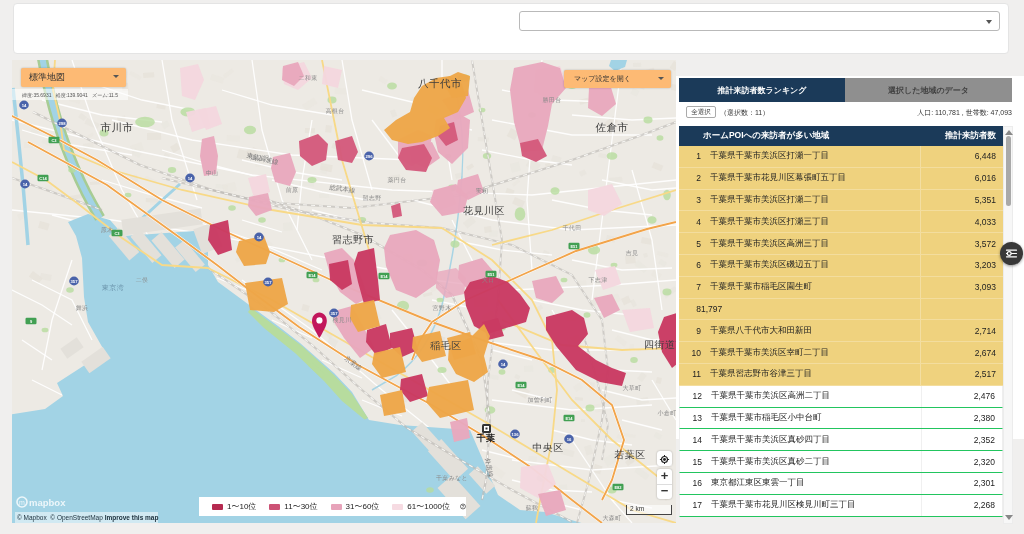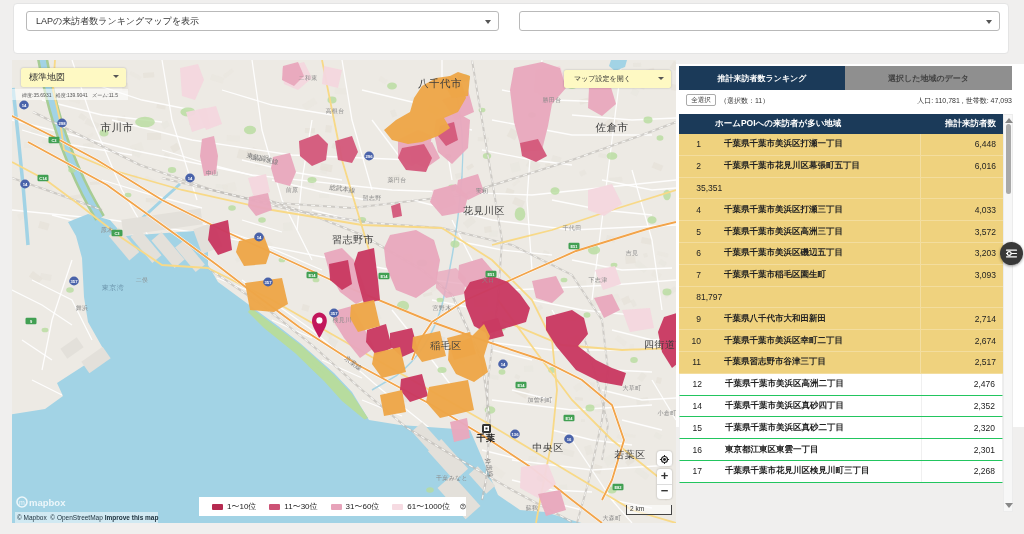--- a/index.html
+++ b/index.html
@@ -3,67 +3,66 @@
 <meta charset="utf-8">
 <style>
 * { margin:0; padding:0; box-sizing:border-box; }
 html,body { width:1024px; height:534px; overflow:hidden; background:#f0efee; font-family:"Liberation Sans",sans-serif; }
 #toppanel { position:absolute; left:13px; top:3px; width:996px; height:51px; background:#fff; border:1px solid #e4e4e4; border-radius:4px; }
 .sel { position:absolute; top:7px; height:20px; background:#fff; border:1px solid #b9b9b9; border-radius:3px; font-size:9px; color:#333; display:flex; align-items:center; padding-left:9px; }
 .sel .car { position:absolute; right:7px; top:8px; width:0; height:0; border-left:3.5px solid transparent; border-right:3.5px solid transparent; border-top:4px solid #555; }
 #sel1 { left:12px; width:473px; }
 #sel2 { left:505px; width:481px; }
 #maparea { position:absolute; left:12px; top:60px; width:664px; height:463px; overflow:hidden; background:#edeae4; }
-.mapctl { position:absolute; background:#fef9c3; border-radius:2px; box-shadow:0 0 2px rgba(0,0,0,.25); font-size:10px; color:#333; display:flex; align-items:center; }
+.mapctl { position:absolute; background:#fdba74; border-radius:2px; box-shadow:0 0 2px rgba(0,0,0,.25); font-size:10px; color:#333; display:flex; align-items:center; }
 #basemapsel { left:9px; top:8px; width:105px; height:19px; padding-left:8px; font-size:9px; }
 #basemapsel .car2 { position:absolute; right:7px; top:7px; width:0; height:0; border-left:3px solid transparent; border-right:3px solid transparent; border-top:3.5px solid #555; }
 #coordbar { position:absolute; left:0px; top:29px; width:116px; height:11px; background:rgba(255,255,255,.55); font-size:5px; color:#555; display:flex; align-items:center; padding-left:10px; white-space:nowrap; overflow:hidden; }
 #mapsetsel { left:552px; top:10px; width:107px; height:18px; padding-left:10px; font-size:7px; }
 #mapsetsel .car2 { position:absolute; right:7px; top:7px; width:0; height:0; border-left:3px solid transparent; border-right:3px solid transparent; border-top:3.5px solid #555; }
 #legend { position:absolute; left:187px; top:437px; width:267px; height:19px; background:#fff; display:flex; align-items:center; font-size:8px; color:#222; white-space:nowrap; }
 .sw { display:inline-block; width:11px; height:6px; border-radius:1px; margin:0 4px 0 13px; flex:none; }
 #attrib { position:absolute; left:3px; top:452px; width:143px; height:11px; background:rgba(255,255,255,.5); font-size:6.5px; color:#1a2e3b; display:flex; align-items:center; padding-left:2px; white-space:nowrap; }
 #mblogo { position:absolute; left:4px; top:436px; width:60px; height:12px; opacity:.8; }
 .mapbtn { position:absolute; left:645px; width:15px; background:#fff; border-radius:3px; box-shadow:0 0 2px rgba(0,0,0,.3); text-align:center; }
 #geoloc { top:391px; height:15px; }
 #zoomers { top:409px; height:30px; font-size:13px; color:#333; font-weight:bold; line-height:14px; }
 #zoomers .zdiv { border-top:1px solid #ddd; }
 #scalebar { position:absolute; left:614px; top:445px; width:46px; height:10px; background:rgba(255,255,255,.6); border:1.5px solid #444; border-top:none; font-size:6.5px; color:#333; padding-left:3px; }
 
-#rightpanel { position:absolute; left:676px; top:64px; width:348px; height:363px; background:#fff; }
+#rightpanel { position:absolute; left:676px; top:76px; width:348px; height:363px; background:#fff; }
 .tab { position:absolute; top:2px; height:24px; font-size:8px; font-weight:bold; display:flex; align-items:center; justify-content:center; }
 #tab1 { left:3px; width:166px; background:#1b3a59; color:#fff; }
 #tab2 { left:169px; width:167px; background:#8f8f8f; color:#404040; }
 #infoband { position:absolute; left:0; top:26px; width:348px; height:24px; background:#fff; font-size:8px; color:#333; }
 #btn-all { position:absolute; left:10px; top:4px; width:30px; height:12px; border:1px solid #aaa; border-radius:2px; font-size:6.5px; color:#333; display:flex; align-items:center; justify-content:center; background:#fff; }
 #selcount { position:absolute; left:44px; top:6px; font-size:7px; color:#333; }
 #popinfo { position:absolute; right:12px; top:6px; font-size:7px; color:#333; }
 #table { position:absolute; left:3px; top:50px; width:324px; }
 #thead { height:20px; background:#1b3a59; color:#fff; font-size:8.5px; font-weight:bold; display:flex; align-items:center; }
-#thead .c1 { margin-left:36px; flex:1; }
+#thead .c1 { margin-left:24px; flex:1; }
 #thead .c2 { margin-right:7px; }
 .trow { height:21.8px; display:flex; align-items:center; font-size:8.5px; color:#222; position:relative; }
 .trow.gold { background:#efd27e; border-bottom:1px solid rgba(255,255,255,.25); }
 .trow.white { background:#fff; border-bottom:1px solid #22c55e; border-left:1px solid #eee; border-right:1px solid #eee; }
 .trow .rank { width:22px; text-align:right; }
-.trow .name { margin-left:23px; flex:1;font-weight:bold; }
+.trow .name { margin-left:9px; flex:1; }
 .trow .val { margin-right:7px; }
 .vline { position:absolute; left:241px; top:0; bottom:0; width:1px; background:rgba(255,255,255,.28); }
 .white .vline { background:#f0f0f0; }
 #scrollbar { position:absolute; left:327px; top:50px; width:10px; height:398px; background:#f7f7f7; border:1px solid #ececec; }
 #sthumb { position:absolute; left:1.5px; top:9px; width:5px; height:70px; background:#a9a9a9; border-radius:3px; }
 .sarrow { position:absolute; left:1px; width:0; height:0; border-left:4px solid transparent; border-right:4px solid transparent; }
 #sup { top:3px; border-bottom:5px solid #888; }
 #sdown { bottom:3px; border-top:5px solid #888; }
 #circbtn { position:absolute; left:1000px; top:242px; width:23px; height:23px; border-radius:50%; background:#383838; box-shadow:0 1px 3px rgba(0,0,0,.4); }
 </style>
 </head>
 <body>
 <div id="toppanel">
-  <div class="sel" id="sel1">LAPの来訪者数ランキングマップを表示<span class="car"></span></div>
   <div class="sel" id="sel2">
       <span class="car"></span>
     </div>
 </div>
 
 <div id="maparea">
   <svg id="mapsvg" style="position:absolute;left:0;top:0" width="664" height="463" viewBox="0 0 664 463">
       <rect width="664" height="463" fill="#edeae4"></rect>
       <rect x="158" y="252" width="8" height="7" fill="#e6e2da" opacity="0.55" transform="rotate(10 158 252)"></rect>
       <rect x="402" y="421" width="9" height="6" fill="#eae6df" opacity="0.55" transform="rotate(-25 402 421)"></rect>
@@ -659,20 +658,21 @@
         <span class="vline"></span>
       </div>
     <div class="trow gold">
         <span class="rank">2</span>
         <span class="name">千葉県千葉市花見川区幕張町五丁目</span>
         <span class="val">6,016</span>
         <span class="vline"></span>
       </div>
     <div class="trow gold">
         <span class="rank">3</span>
+        <span class="name">千葉県千葉市美浜区打瀬二丁目</span>
         <span class="val">5,351</span>
         <span class="vline"></span>
       </div>
     <div class="trow gold">
         <span class="rank">4</span>
         <span class="name">千葉県千葉市美浜区打瀬三丁目</span>
         <span class="val">4,033</span>
         <span class="vline"></span>
       </div>
     <div class="trow gold">
@@ -713,20 +713,26 @@
     <div class="trow gold">
         <span class="rank">11</span>
         <span class="name">千葉県習志野市谷津三丁目</span>
         <span class="val">2,517</span>
         <span class="vline"></span>
       </div>
     <div class="trow white">
         <span class="rank">12</span>
         <span class="name">千葉県千葉市美浜区高洲二丁目</span>
         <span class="val">2,476</span>
+        <span class="vline"></span>
+      </div>
+    <div class="trow white">
+        <span class="rank">13</span>
+        <span class="name">千葉県千葉市稲毛区小中台町</span>
+        <span class="val">2,380</span>
         <span class="vline"></span>
       </div>
     <div class="trow white">
         <span class="rank">14</span>
         <span class="name">千葉県千葉市美浜区真砂四丁目</span>
         <span class="val">2,352</span>
         <span class="vline"></span>
       </div>
     <div class="trow white">
         <span class="rank">15</span>

